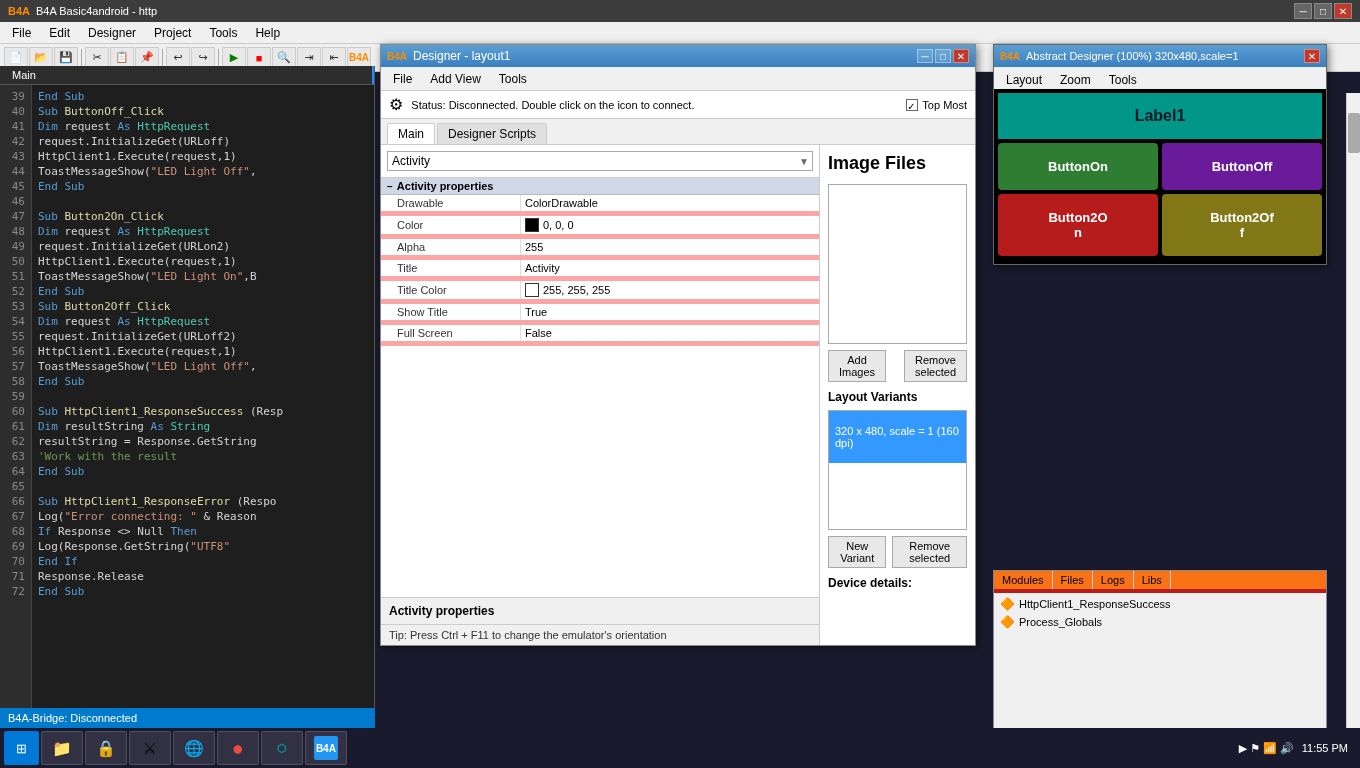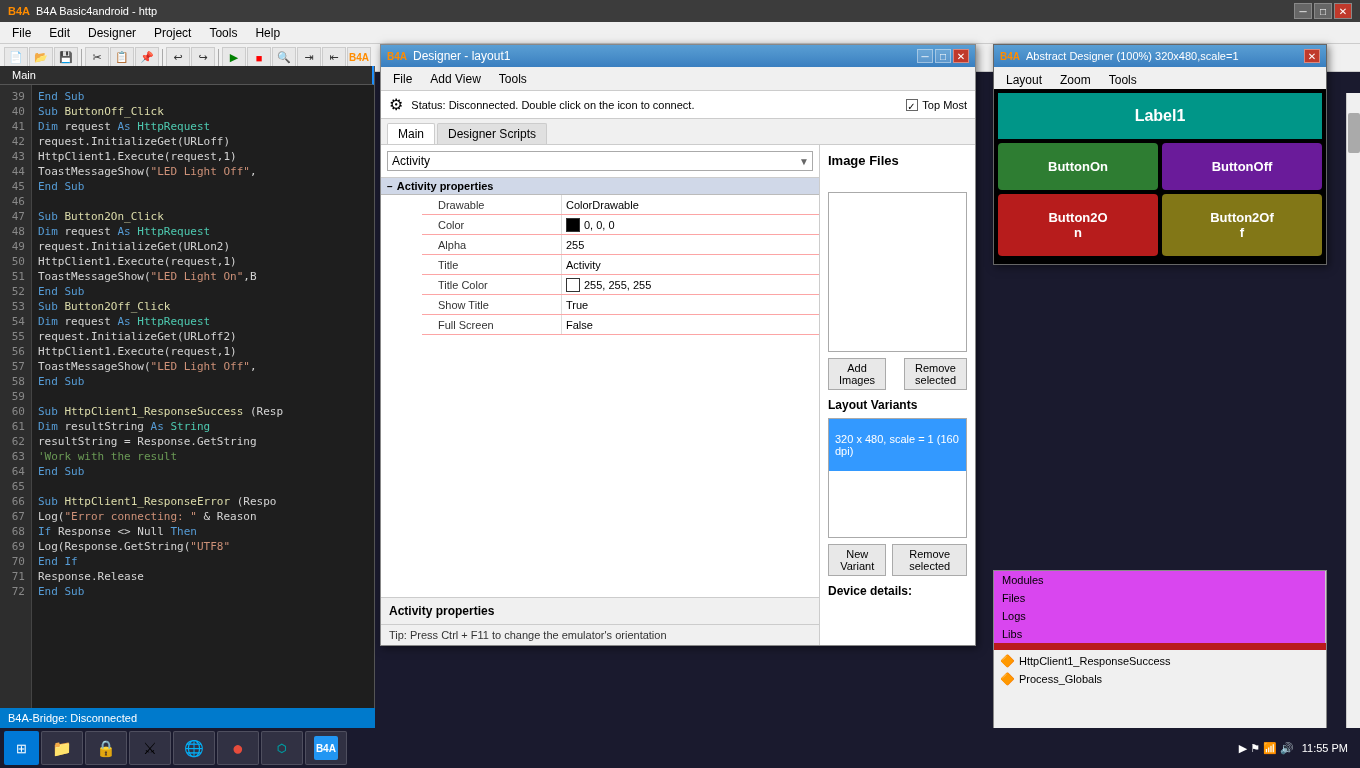--- a/index.html
+++ b/index.html
@@ -237,23 +237,22 @@
       font-size: 11px;
       font-weight: bold;
       display: flex;
       align-items: center;
       gap: 4px;
       border-bottom: 1px solid #bbb;
     }
     .prop-collapse { cursor: pointer; font-size: 10px; }
     .prop-row {
       display: flex;
-      border-bottom: 1px solid #fca5a5;
+      border-bottom: 5px solid #fca5a5;
       min-height: 20px;
-      margin-left: 41px;
     }
     .prop-name {
       width: 140px;
       padding: 2px 4px 2px 16px;
       border-right: 1px solid #ddd;
       color: #333;
       font-size: 11px;
       display: flex;
       align-items: center;
     }
@@ -262,23 +261,23 @@
       padding: 2px 4px;
       font-size: 11px;
       display: flex;
       align-items: center;
       gap: 4px;
     }
     .color-swatch {
       width: 14px; height: 14px; border: 1px solid #333; display: inline-block;
     }
     .image-files-title {
-      font-size: 13px;
+      font-size: 18px;
       font-weight: bold;
-      margin-bottom: 24px;
+      margin-bottom: 10px;
     }
     .image-list-box {
       width: 100%;
       height: 160px;
       border: 1px solid #aaa;
       background: #fff;
       margin-bottom: 6px;
       overflow-y: auto;
     }
     .image-buttons { display: flex; gap: 18px; }
@@ -365,21 +364,21 @@
       padding: 2px 8px;
       cursor: pointer;
       font-size: 12px;
     }
     .abstract-canvas {
       background: #000;
       padding: 4px;
     }
     .label1-widget {
       background: #009688;
-      color: #ffffff;
+      color: #0f172a;
       font-size: 16px;
       font-weight: bold;
       text-align: center;
       padding: 14px;
       margin-bottom: 4px;
     }
     .widget-row {
       display: flex;
       gap: 4px;
       margin-bottom: 4px;
@@ -392,23 +391,22 @@
       color: #fff;
       text-align: center;
       border-radius: 4px;
     }
     .btn-green { background: #2e7d32; }
     .btn-purple { background: #6a1b9a; }
     .btn-red { background: #b71c1c; }
     .btn-olive { background: #827717; }
     .right-panel-tabs {
       display: flex;
-      background: #d946ef;
-      border-bottom: 7px solid #b91c1c;
-      flex-direction: column;
+      background: #f97316;
+      border-bottom: 4px solid #b91c1c;
     }
     .right-panel-tab {
       padding: 3px 8px;
       font-size: 11px;
       cursor: pointer;
       border-right: 1px solid #ccc;
     }
     .right-panel-content {
       height: 180px;
       overflow-y: auto;

